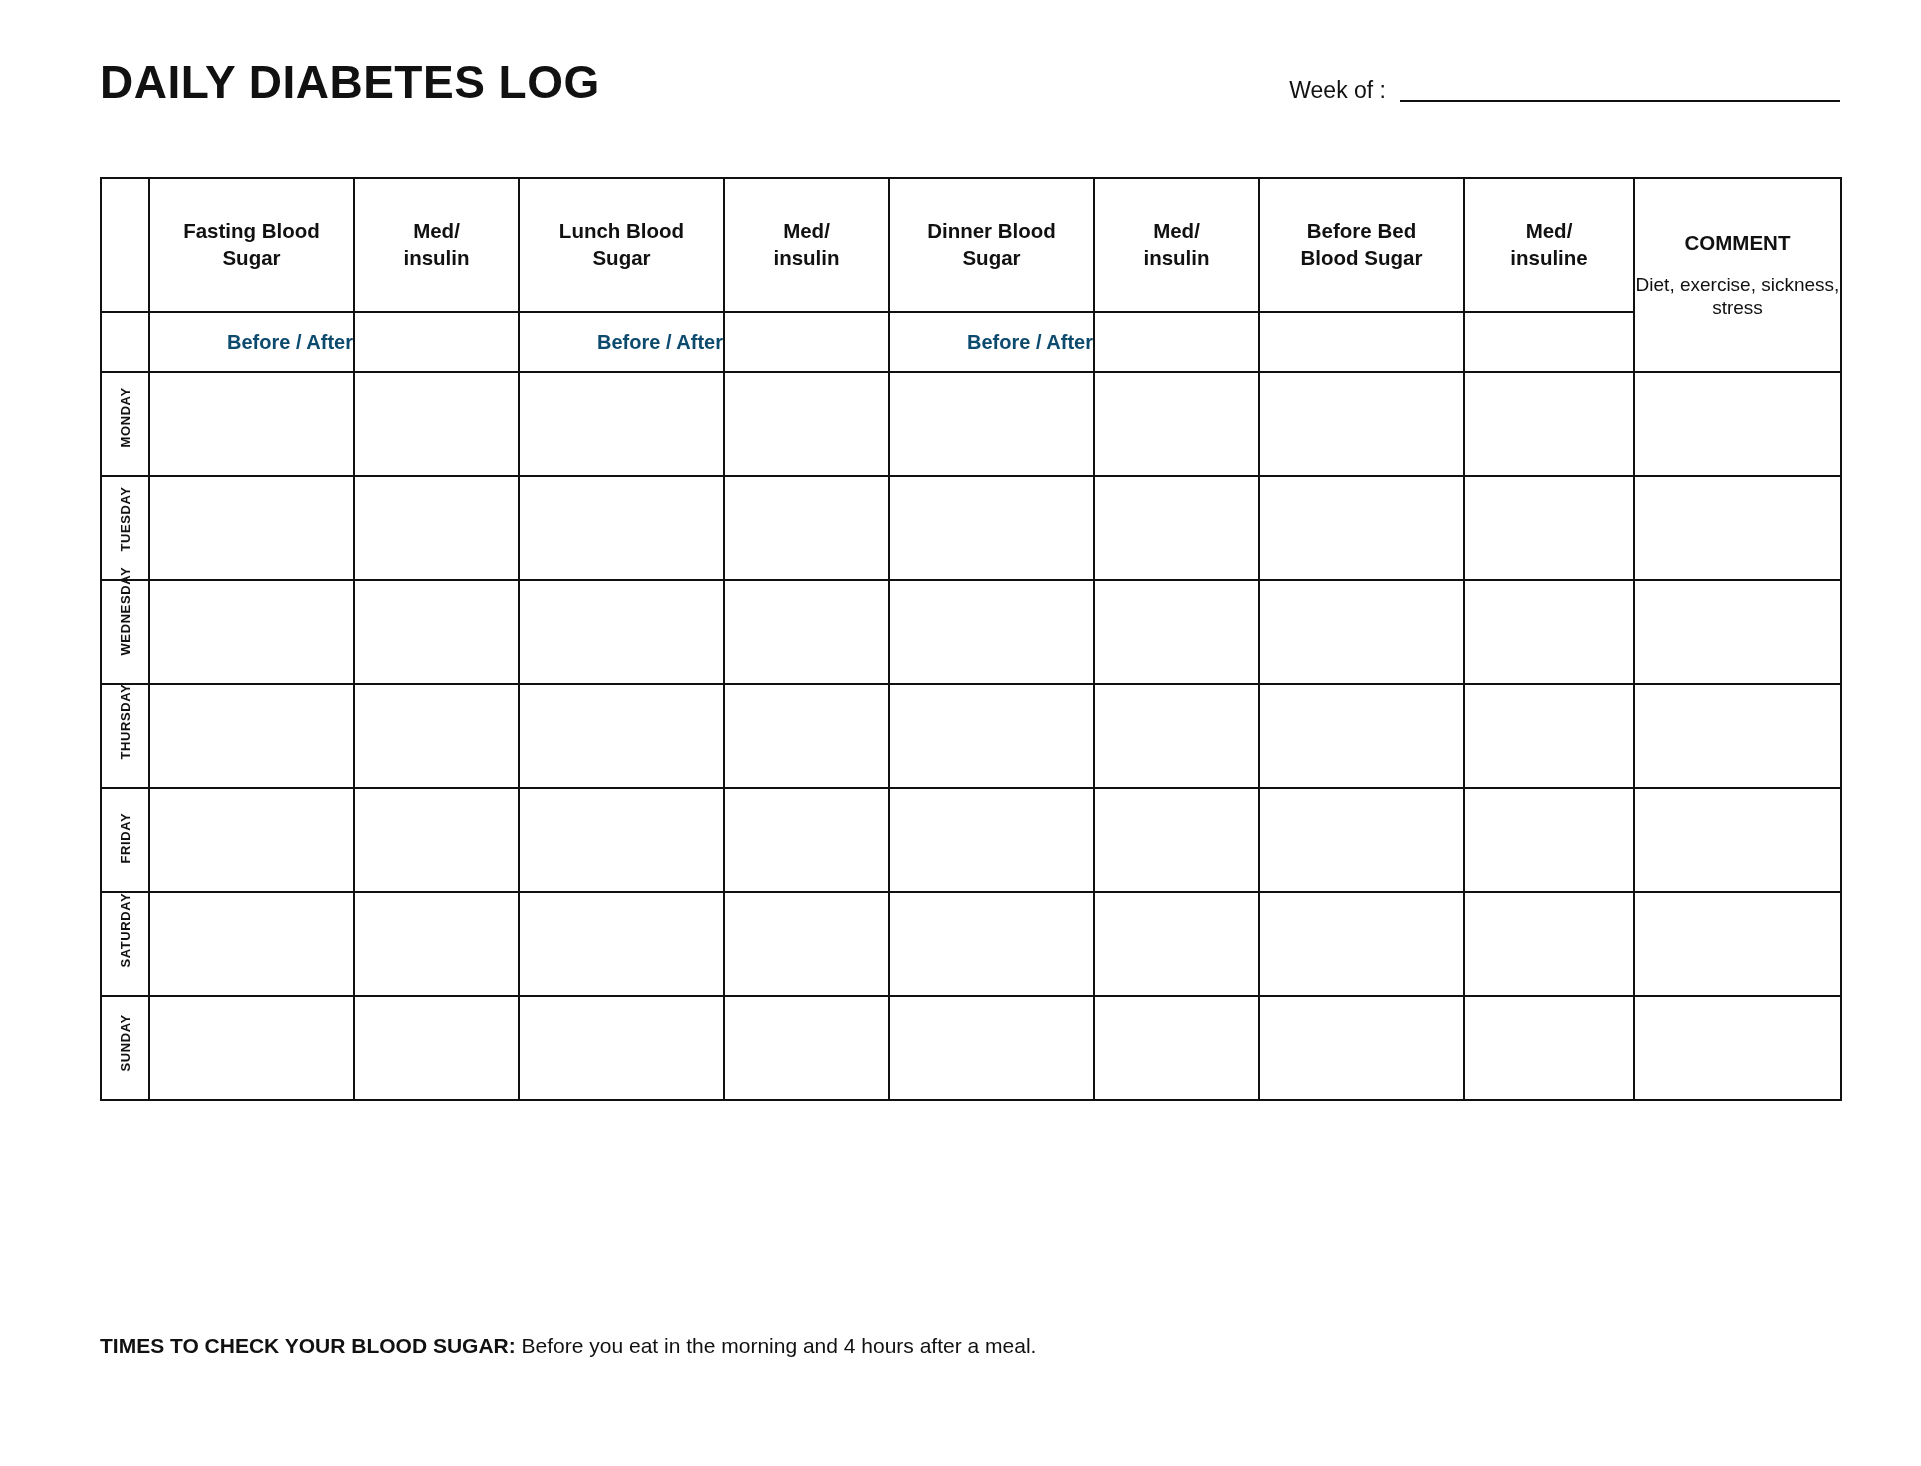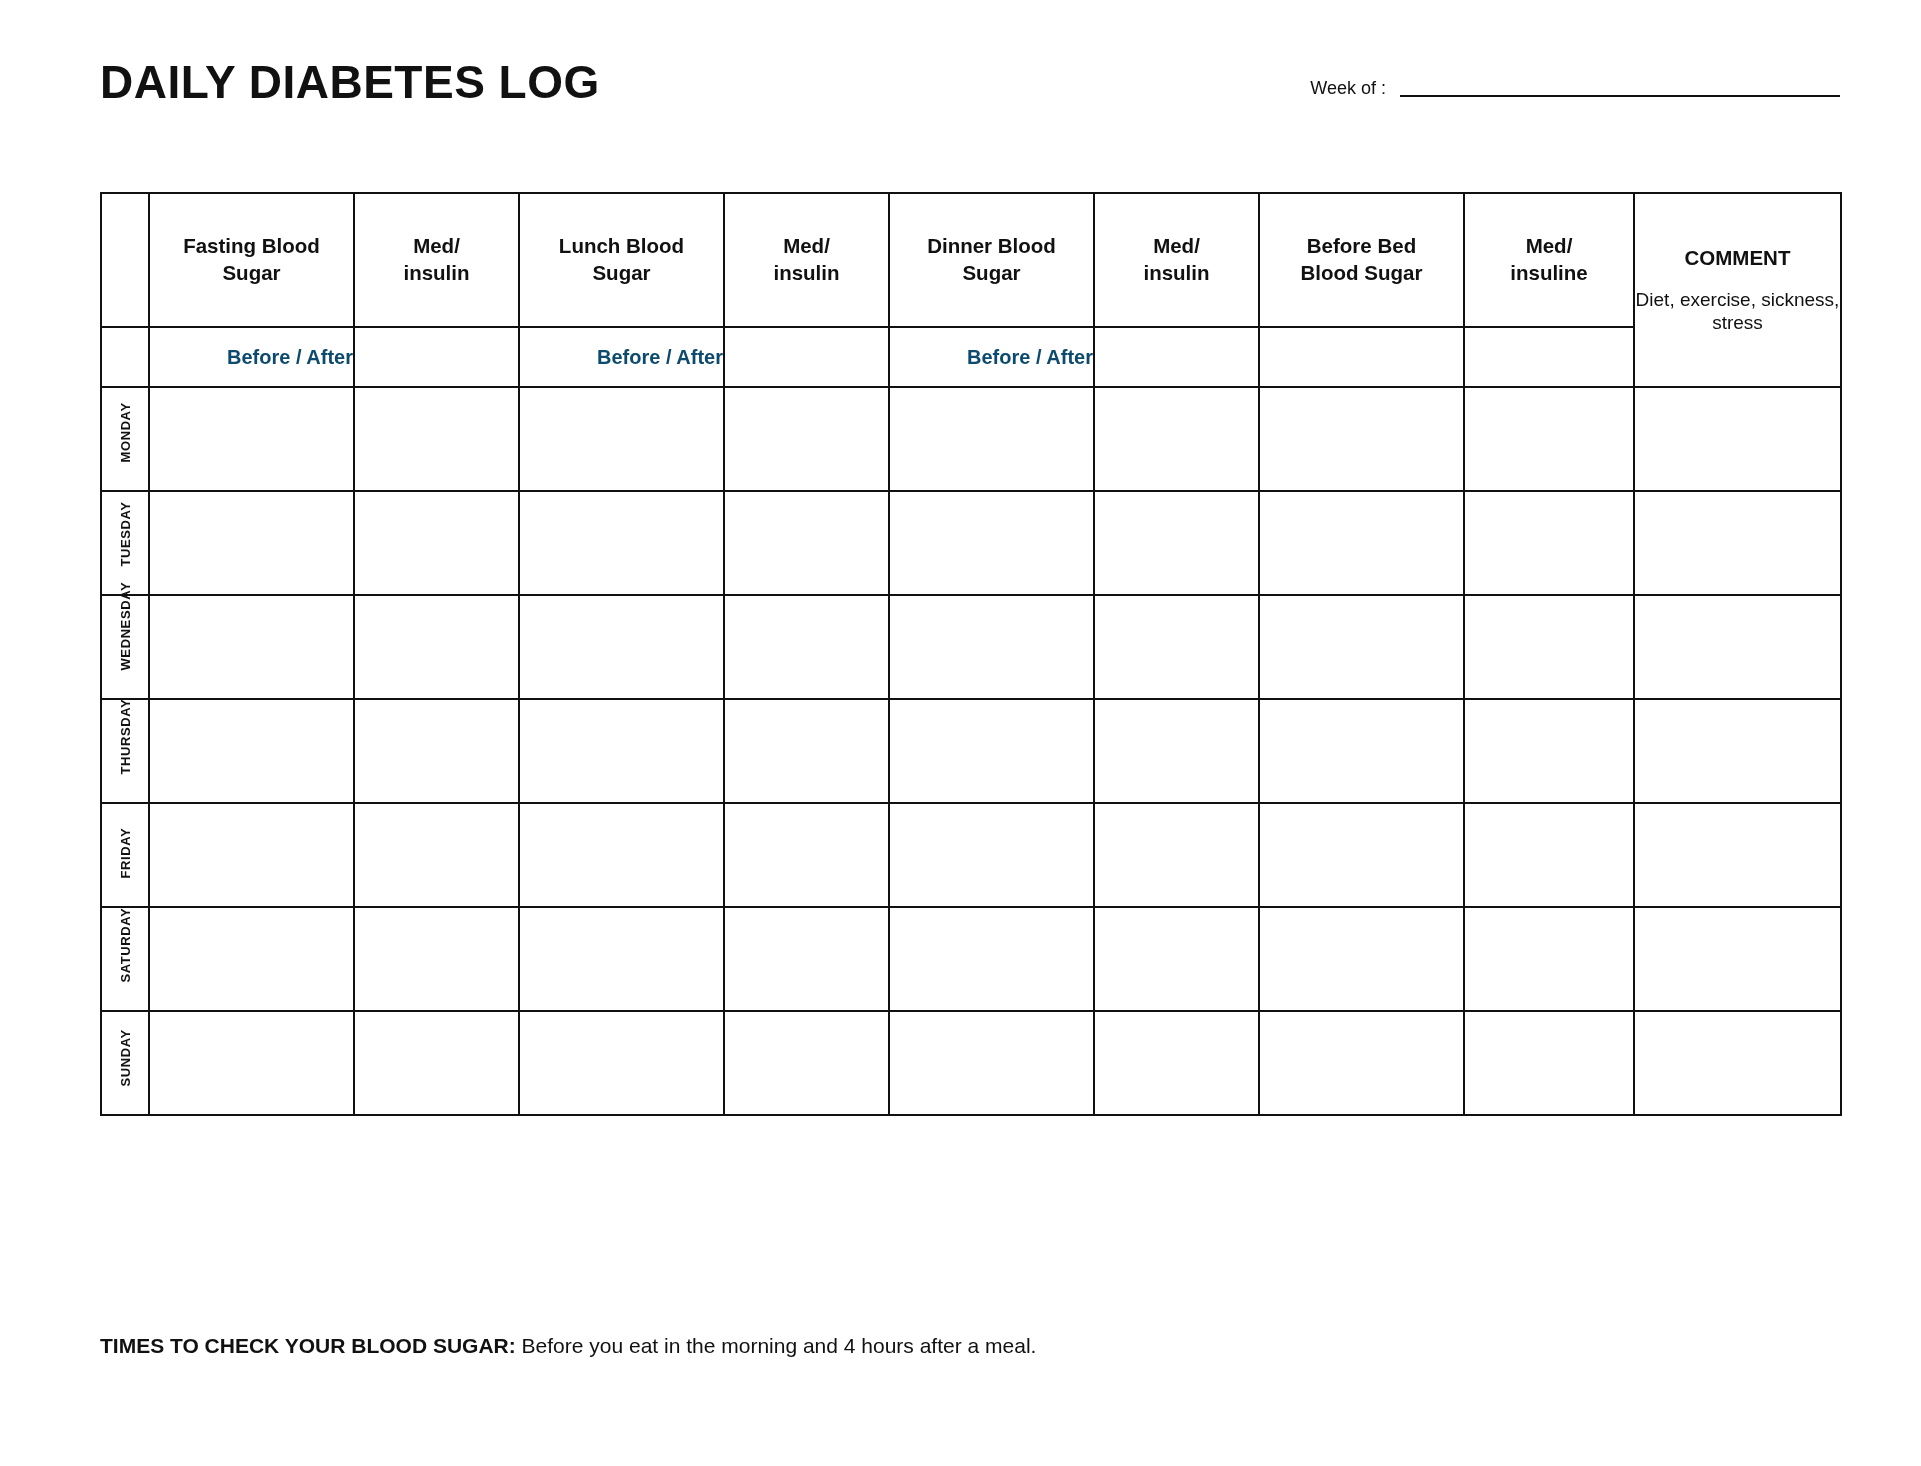--- a/index.html
+++ b/index.html
@@ -44,36 +44,36 @@
   }
   .weekof-wrap {
     position: absolute;
     right: 0;
     top: 24px;
     display: flex;
     align-items: flex-end;
     gap: 14px;
   }
   .weekof-label {
-    font-size: 18px;
+    font-size: 23px;
     color: #111111;
     white-space: nowrap;
     line-height: 1;
   }
   .weekof-line {
     width: 440px;
     border-bottom: 2px solid #111111;
     height: 14px;
   }
 
   
   .table-wrap {
     position: absolute;
     left: 100px;
-    top: 192px;
+    top: 177px;
     width: 1740px;
   }
   table.log {
     border-collapse: collapse;
     table-layout: fixed;
     width: 1740px;
   }
   table.log td, table.log th {
     border: 2px solid #111111;
     padding: 0;

